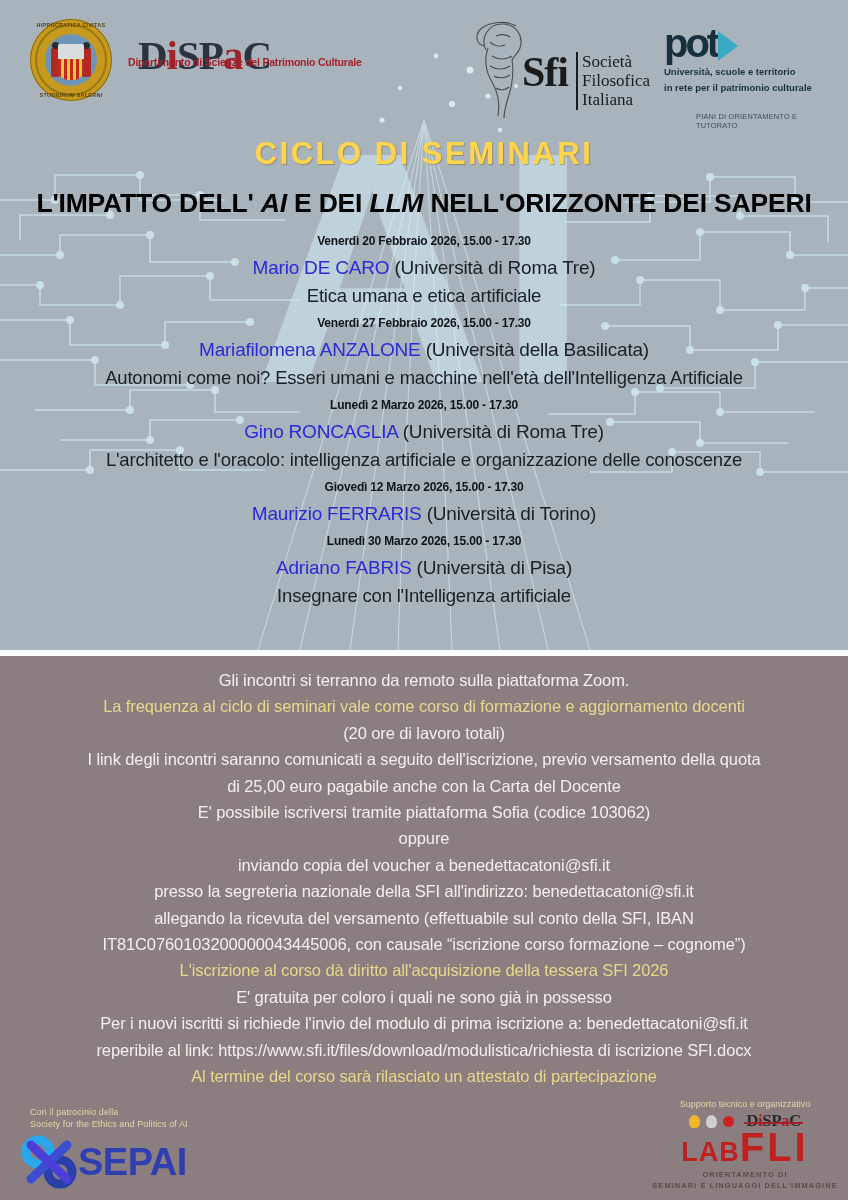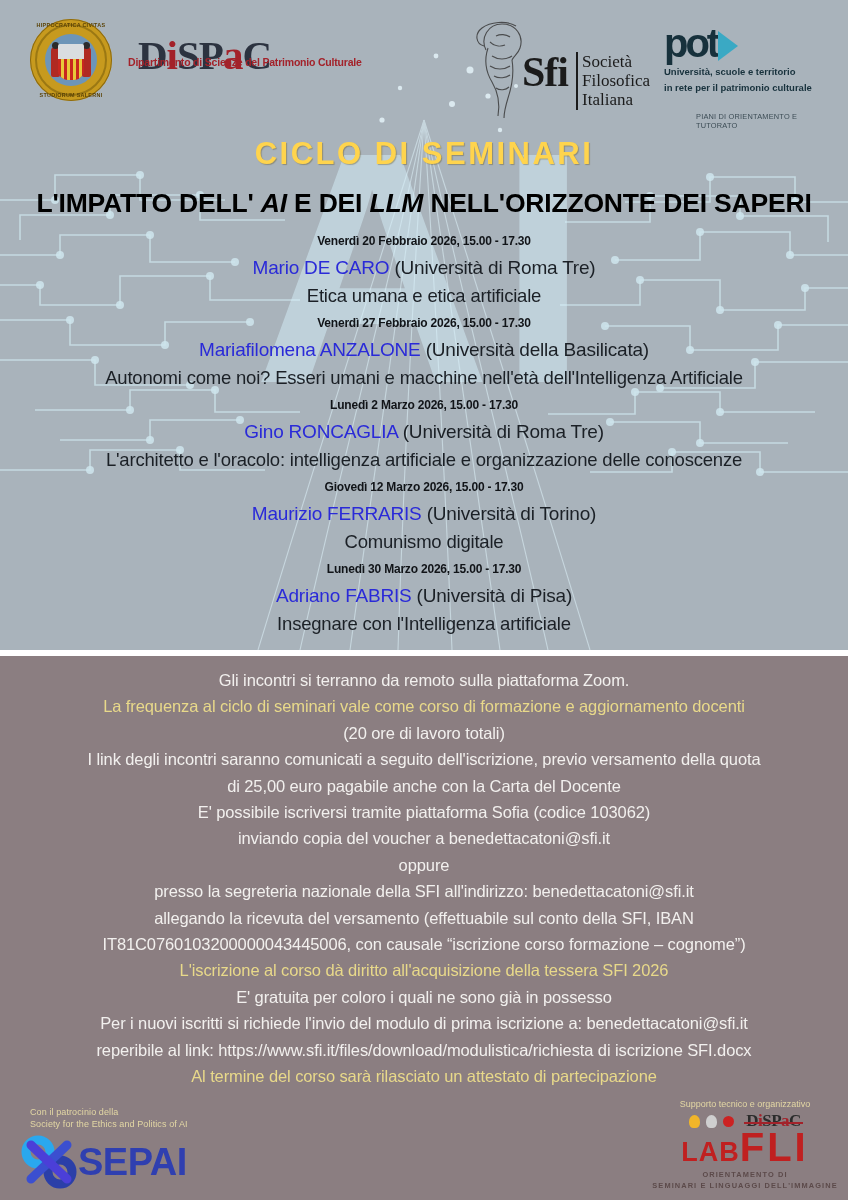--- a/index.html
+++ b/index.html
@@ -412,42 +412,41 @@
         <div class="sem-topic">Autonomi come noi? Esseri umani e macchine nell'età dell'Intelligenza Artificiale</div>
       </div>
       <div class="sem">
         <div class="sem-date">Lunedì 2 Marzo 2026, 15.00 - 17.30</div>
         <div class="sem-speaker"><span class="nm">Gino RONCAGLIA</span><span> (Università di Roma Tre)</span></div>
         <div class="sem-topic">L'architetto e l'oracolo: intelligenza artificiale e organizzazione delle conoscenze</div>
       </div>
       <div class="sem">
         <div class="sem-date">Giovedì 12 Marzo 2026, 15.00 - 17.30</div>
         <div class="sem-speaker"><span class="nm">Maurizio FERRARIS</span><span> (Università di Torino)</span></div>
-        <div class="sem-topic">Comunismo digitale</div>
       </div>
       <div class="sem">
         <div class="sem-date">Lunedì 30 Marzo 2026, 15.00 - 17.30</div>
         <div class="sem-speaker"><span class="nm">Adriano FABRIS</span><span> (Università di Pisa)</span></div>
         <div class="sem-topic">Insegnare con l'Intelligenza artificiale</div>
       </div>
     </div>
   </div>
 
   <div class="divider-bar"></div>
 
   <div class="info-section">
     <div class="info-lines">
       <div class="info-line">Gli incontri si terranno da remoto sulla piattaforma Zoom.</div>
       <div class="info-line hl">La frequenza al ciclo di seminari vale come corso di formazione e aggiornamento docenti</div>
       <div class="info-line">(20 ore di lavoro totali)</div>
       <div class="info-line">I link degli incontri saranno comunicati a seguito dell'iscrizione, previo versamento della quota</div>
       <div class="info-line">di 25,00 euro pagabile anche con la Carta del Docente</div>
       <div class="info-line">E' possibile iscriversi tramite piattaforma Sofia (codice 103062)</div>
+      <div class="info-line">oppure</div>
       <div class="info-line">inviando copia del voucher a benedettacatoni@sfi.it</div>
-      <div class="info-line">oppure</div>
       <div class="info-line">presso la segreteria nazionale della SFI all'indirizzo: benedettacatoni@sfi.it</div>
       <div class="info-line">allegando la ricevuta del versamento (effettuabile sul conto della SFI, IBAN</div>
       <div class="info-line">IT81C0760103200000043445006, con causale “iscrizione corso formazione – cognome”)</div>
       <div class="info-line hl">L'iscrizione al corso dà diritto all'acquisizione della tessera SFI 2026</div>
       <div class="info-line">E' gratuita per coloro i quali ne sono già in possesso</div>
       <div class="info-line">Per i nuovi iscritti si richiede l'invio del modulo di prima iscrizione a: benedettacatoni@sfi.it</div>
       <div class="info-line">reperibile al link: https://www.sfi.it/files/download/modulistica/richiesta di iscrizione SFI.docx</div>
       <div class="info-line hl">Al termine del corso sarà rilasciato un attestato di partecipazione</div>
     </div>
 

